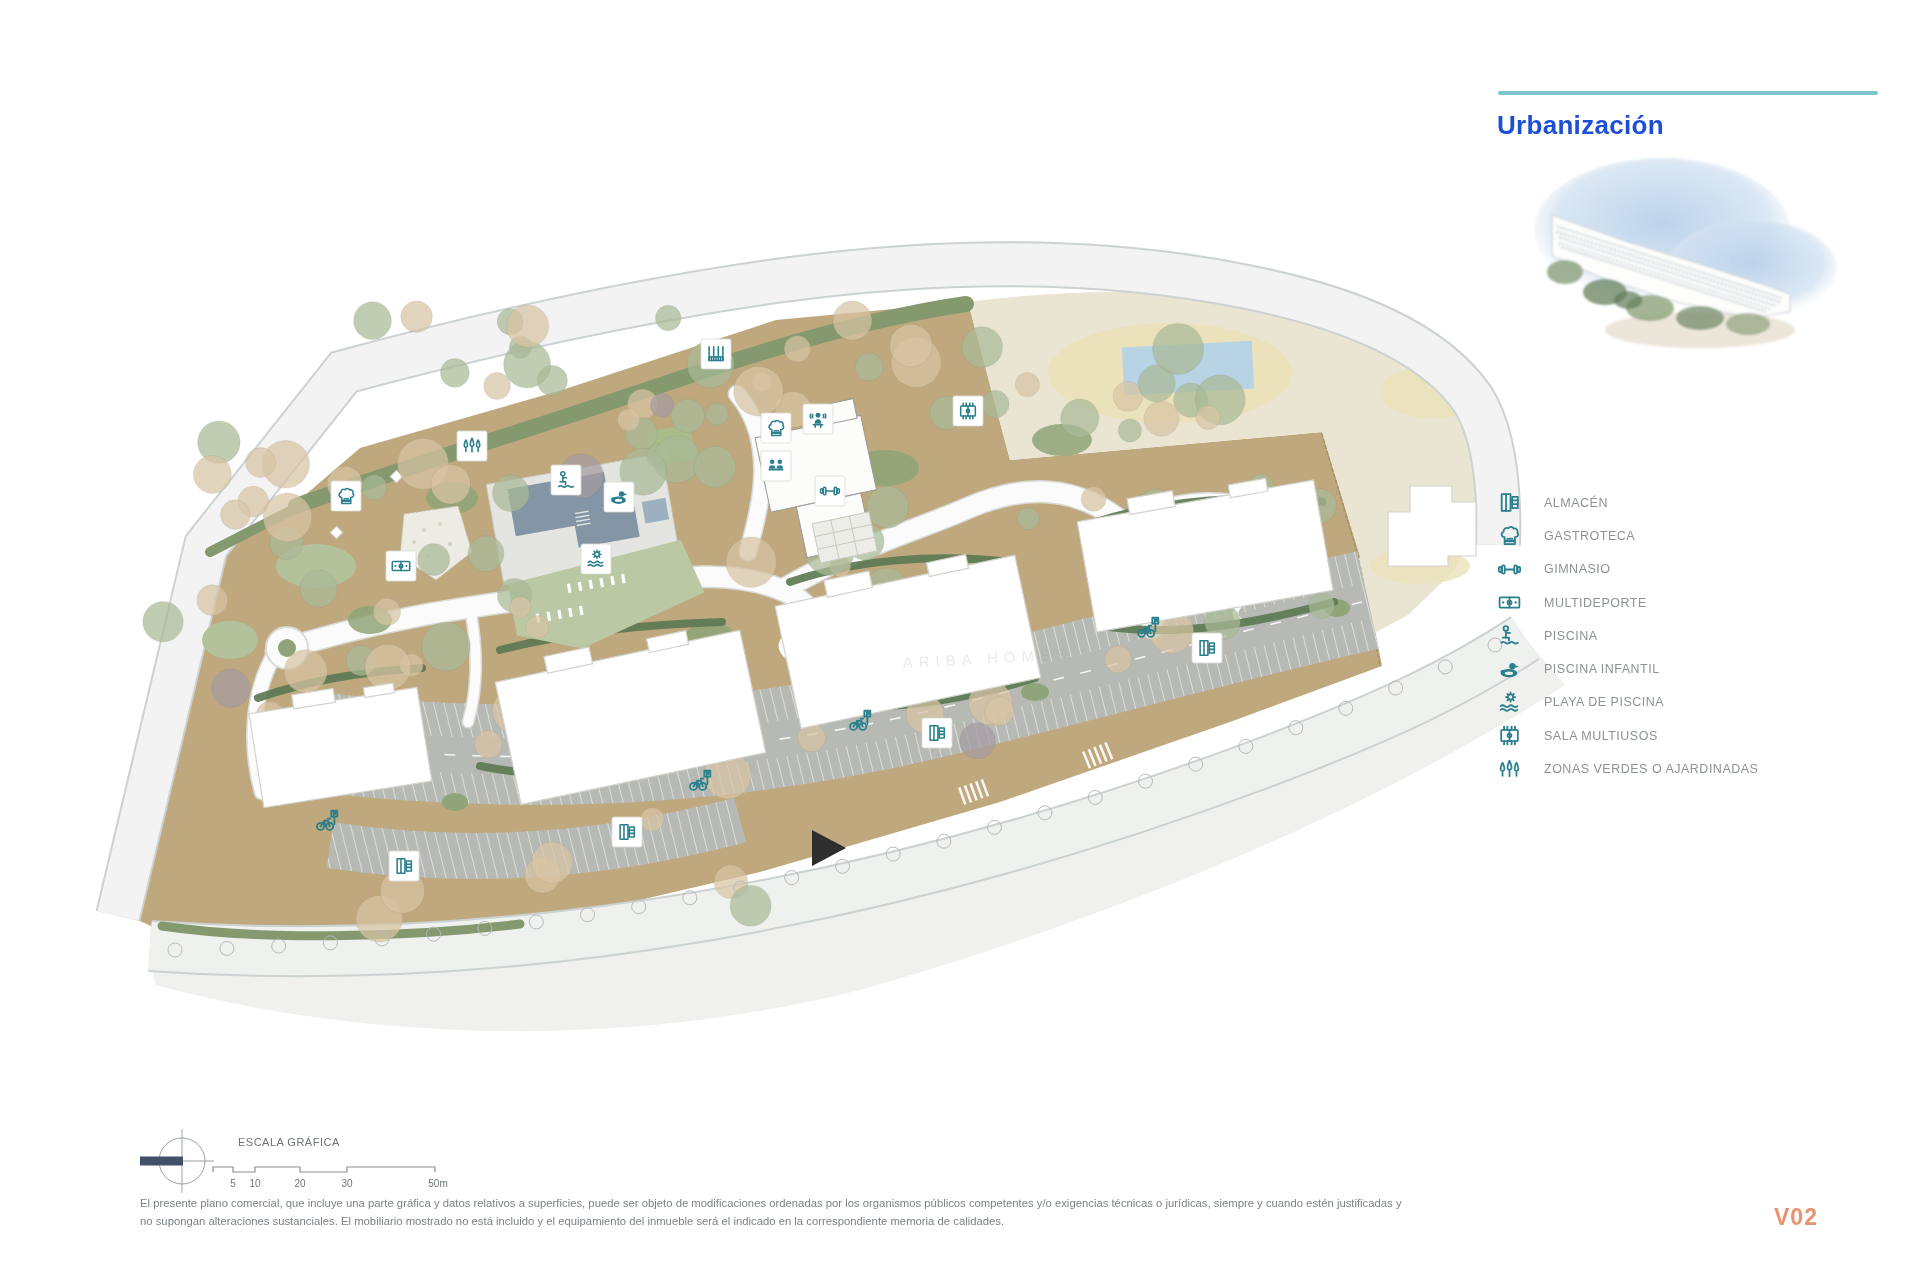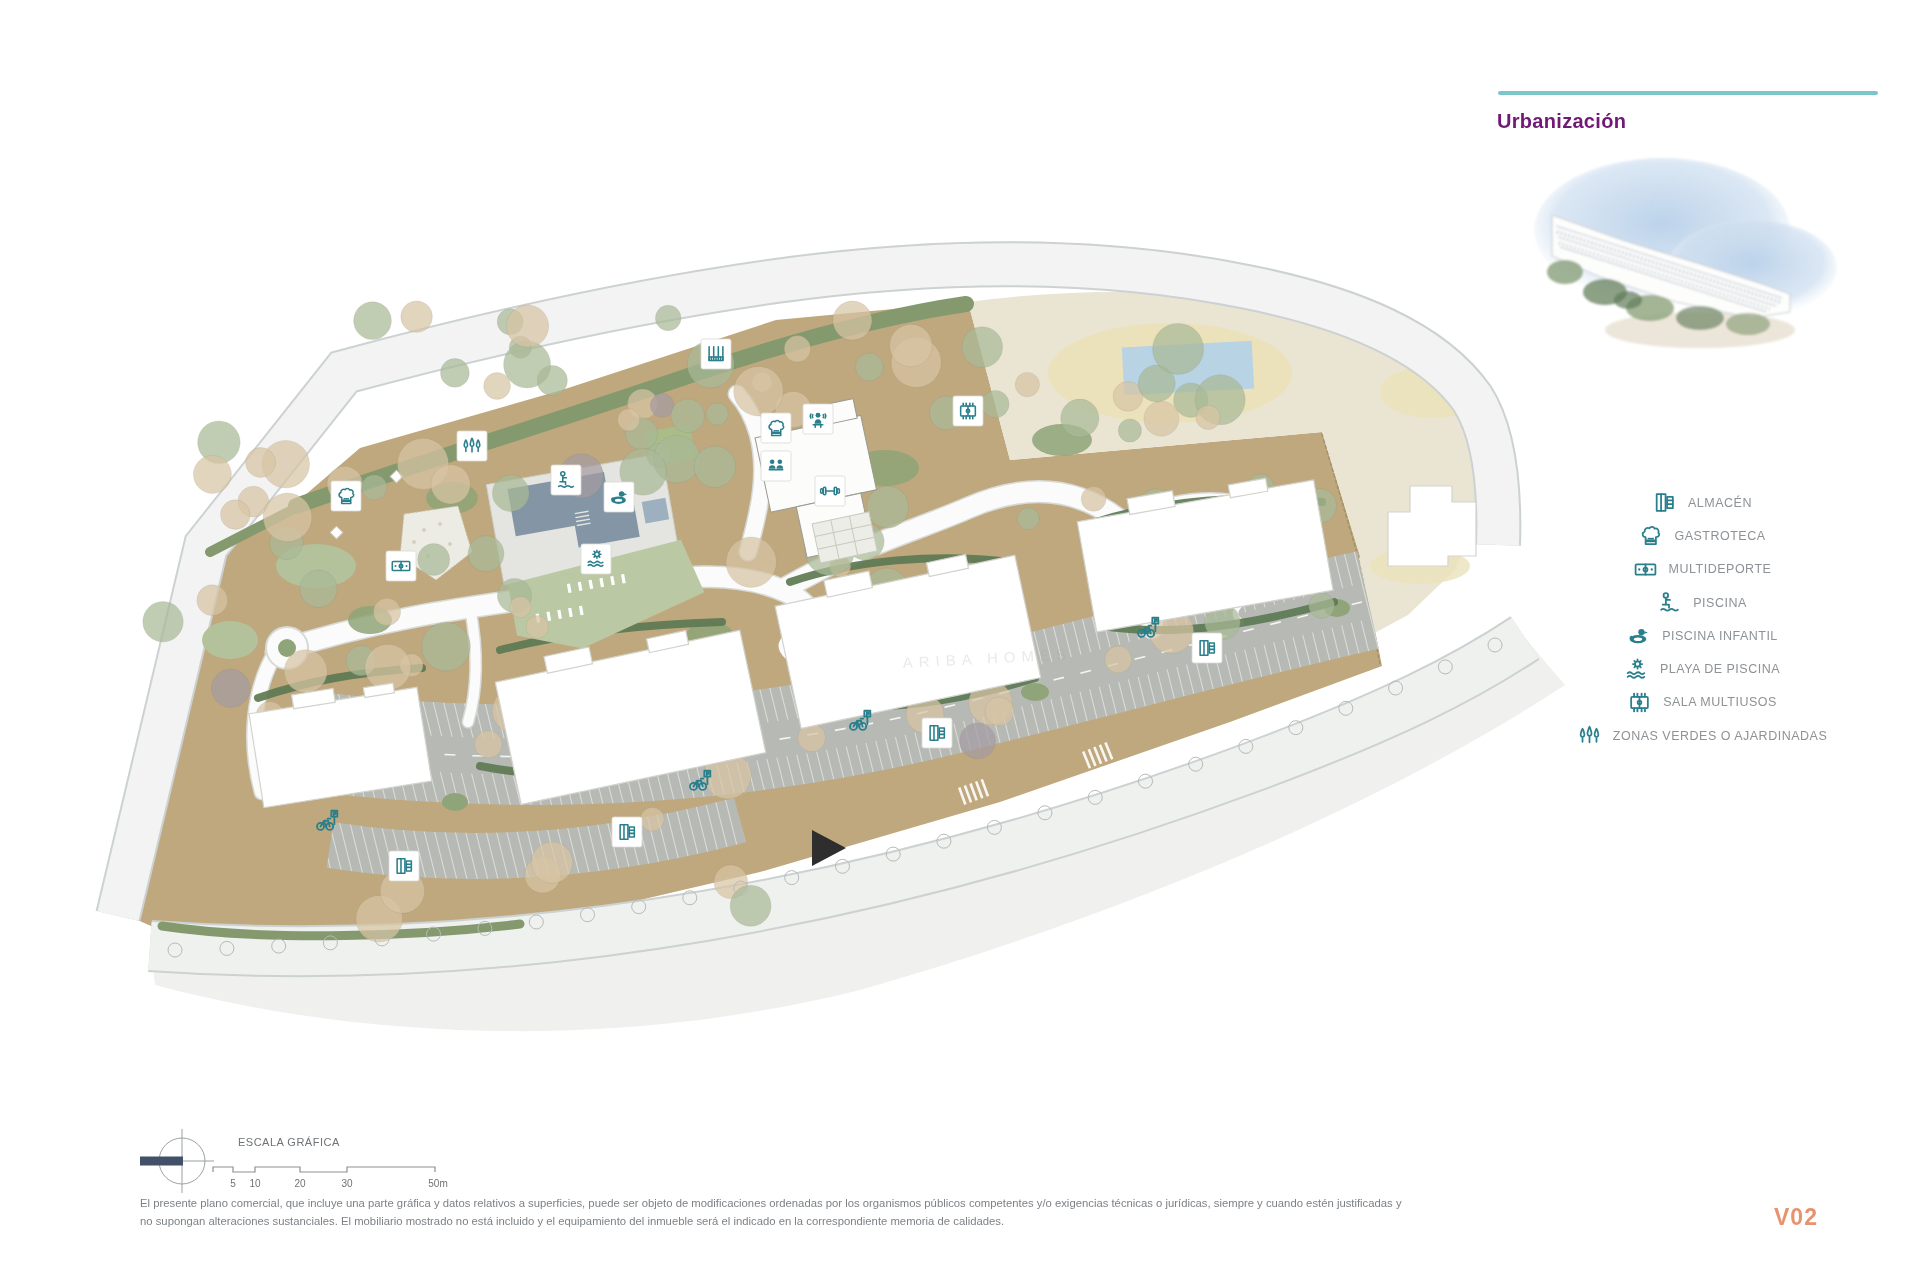--- a/index.html
+++ b/index.html
@@ -7,25 +7,25 @@
        font-family:"Liberation Sans", sans-serif;}
   svg text{font-family:"Liberation Sans", sans-serif;}
   .plan-svg{position:absolute;left:0;top:0;}
   
   .s{stroke:#2a7f8d;stroke-width:1.7;fill:none;stroke-linecap:round;stroke-linejoin:round}
   .f{fill:#2a7f8d;stroke:none}
   .card{fill:#ffffff;stroke:#d9dbd5;stroke-width:.8}
   
   .accent-line{position:absolute;left:1498px;top:91px;width:380px;height:4px;
                background:#7cc5c9;border-radius:2px;}
-  .page-title{position:absolute;left:1497px;top:110px;font-size:20px;font-weight:bold;
-              color:#701a75;letter-spacing:.3px;margin:0;}
+  .page-title{position:absolute;left:1497px;top:110px;font-size:26px;font-weight:bold;
+              color:#1d4ed8;letter-spacing:.3px;margin:0;}
   
   .legend{position:absolute;left:1497px;top:486px;width:410px;list-style:none;margin:0;padding:0;}
-  .legend li{height:33.3px;display:flex;align-items:center;gap:11px;justify-content:center;}
+  .legend li{height:33.3px;display:flex;align-items:center;gap:22px;}
   .lg-ic{width:25px;height:25px;flex:0 0 25px;}
   .lg-label{font-size:12.5px;color:#8d9296;letter-spacing:.5px;}
   
   .disclaimer{position:absolute;left:140px;top:1195px;width:1262px;font-size:11.3px;
               line-height:1.55;color:#7d8287;}
   .version{position:absolute;left:1774px;top:1204px;font-size:23px;font-weight:bold;
            color:#e8926f;letter-spacing:1px;}
 </style>
 </head>
 <body>
@@ -578,20 +578,26 @@
       <span class="lg-label">ALMACÉN</span>
     </li>
   <li>
       <svg class="lg-ic" viewBox="0 0 24 24">
         <use href="#sym-chef"></use>
       </svg>
       <span class="lg-label">GASTROTECA</span>
     </li>
   <li>
       <svg class="lg-ic" viewBox="0 0 24 24">
+        <use href="#sym-gym"></use>
+      </svg>
+      <span class="lg-label">GIMNASIO</span>
+    </li>
+  <li>
+      <svg class="lg-ic" viewBox="0 0 24 24">
         <use href="#sym-court"></use>
       </svg>
       <span class="lg-label">MULTIDEPORTE</span>
     </li>
   <li>
       <svg class="lg-ic" viewBox="0 0 24 24">
         <use href="#sym-pool"></use>
       </svg>
       <span class="lg-label">PISCINA</span>
     </li>

